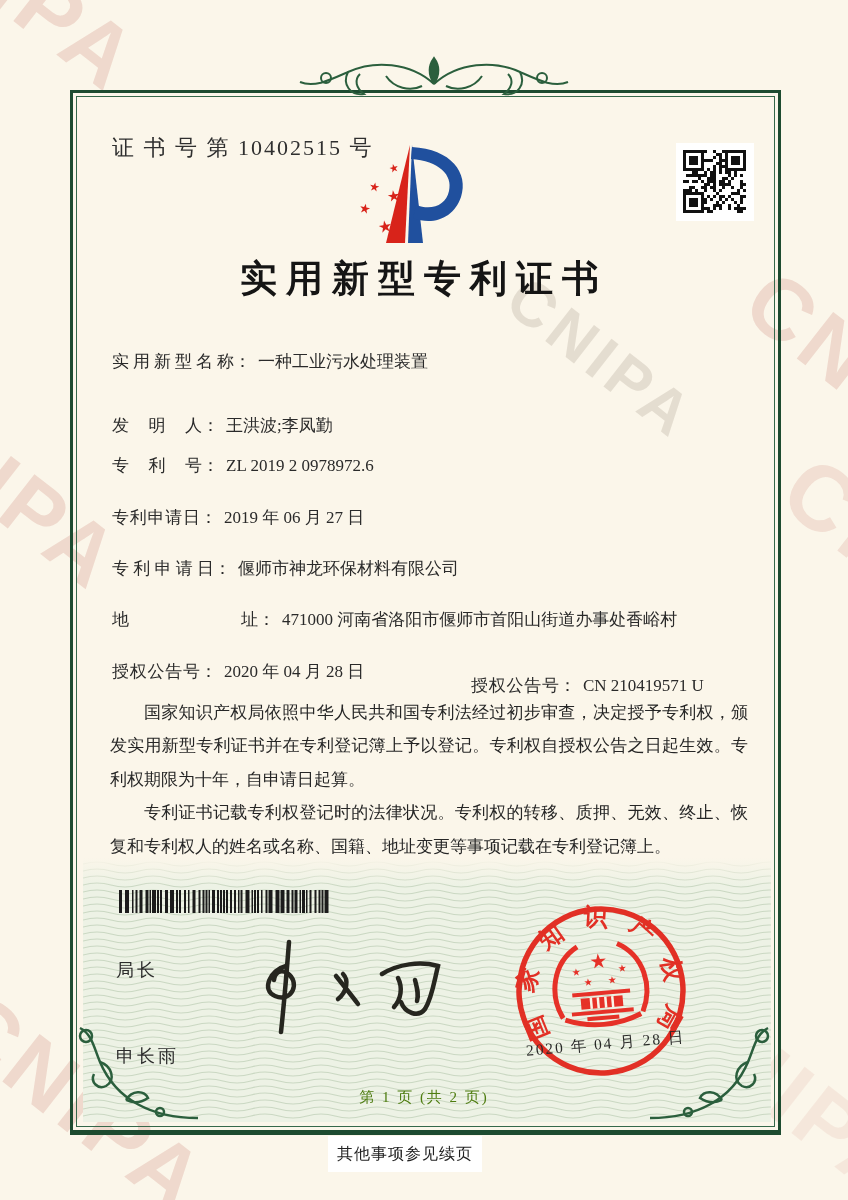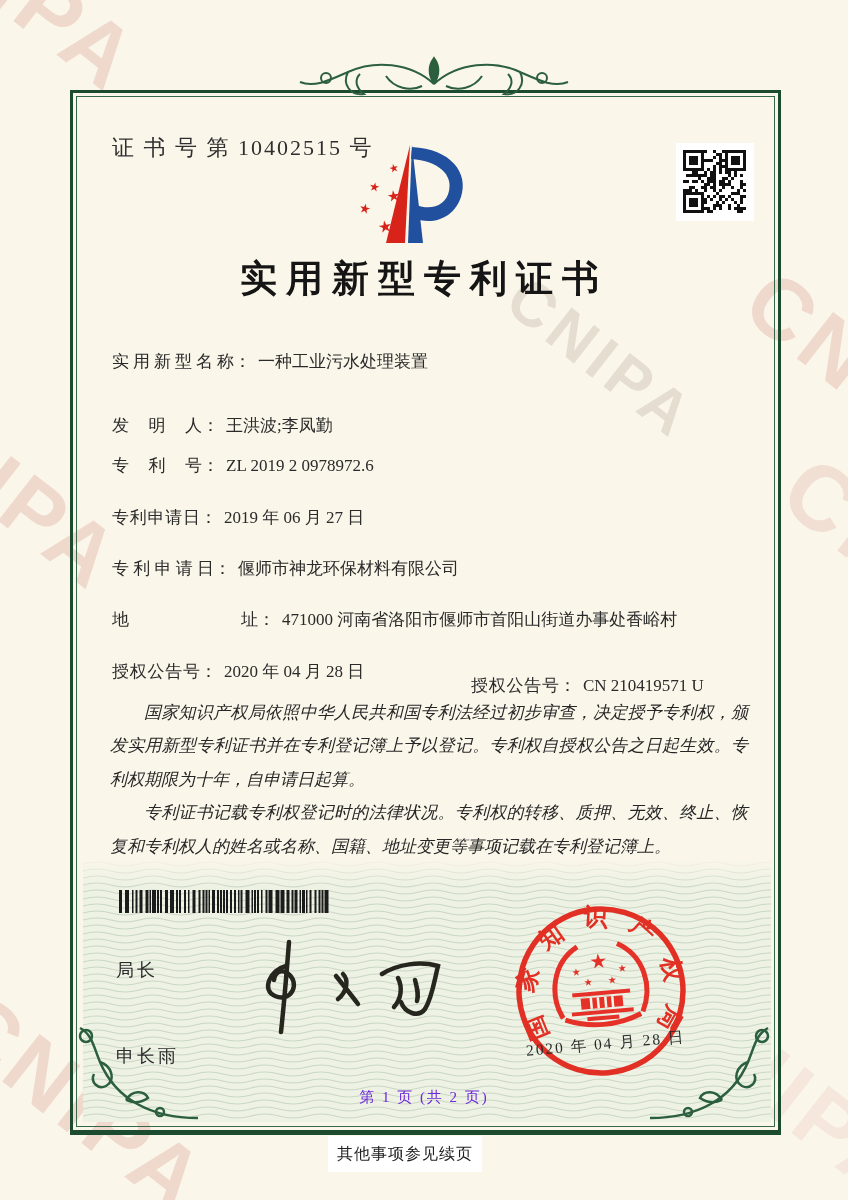--- a/index.html
+++ b/index.html
@@ -27,29 +27,29 @@
          letter-spacing:9px;color:#151515;z-index:3;}
   
   .frow{position:absolute;left:112px;font-size:17px;color:#2a2a2a;z-index:3;white-space:nowrap;}
   .flabel{display:inline-block;text-align:justify;text-align-last:justify;vertical-align:bottom;}
   .colon{display:inline-block;width:16px;}
   .fval{margin-left:8px;}
   .fgroup2{position:absolute;left:327px;top:14px;margin-left:32px;}
   
   .bodytext{position:absolute;left:110px;top:696px;width:638px;font-size:17px;line-height:33.4px;
             text-align:justify;color:#262626;z-index:3;}
-  .bodytext p{margin:0;text-indent:2em;font-style:italic;}
+  .bodytext p{margin:0;text-indent:2em;}
   
   .barcode{position:absolute;left:119px;top:890px;z-index:3;}
   .signer{position:absolute;left:116px;font-family:"Liberation Sans","DejaVu Sans",sans-serif;
           font-size:18px;letter-spacing:3px;color:#2b2b2b;z-index:3;}
   .sig{position:absolute;left:248px;top:938px;z-index:3;}
   .seal{position:absolute;left:509px;top:899px;z-index:4;}
   .pageinfo{position:absolute;left:0;right:0;top:1088px;text-align:center;font-size:15px;
-            letter-spacing:2px;color:#6d28d9;z-index:3;}
+            letter-spacing:2px;color:#4d7c0f;z-index:3;}
   .note{position:absolute;left:328px;top:1136px;width:154px;height:36px;background:#ffffff;
         text-align:center;line-height:36px;font-size:16px;letter-spacing:1px;color:#222;z-index:3;}
 </style>
 </head>
 <body>
 
 <div class="page">
 
   <div class="wm" style="left:-138px;top:-70px;">CNIPA</div>
   <div class="wm" style="left:688px;top:-98px;">CNIPA</div>

